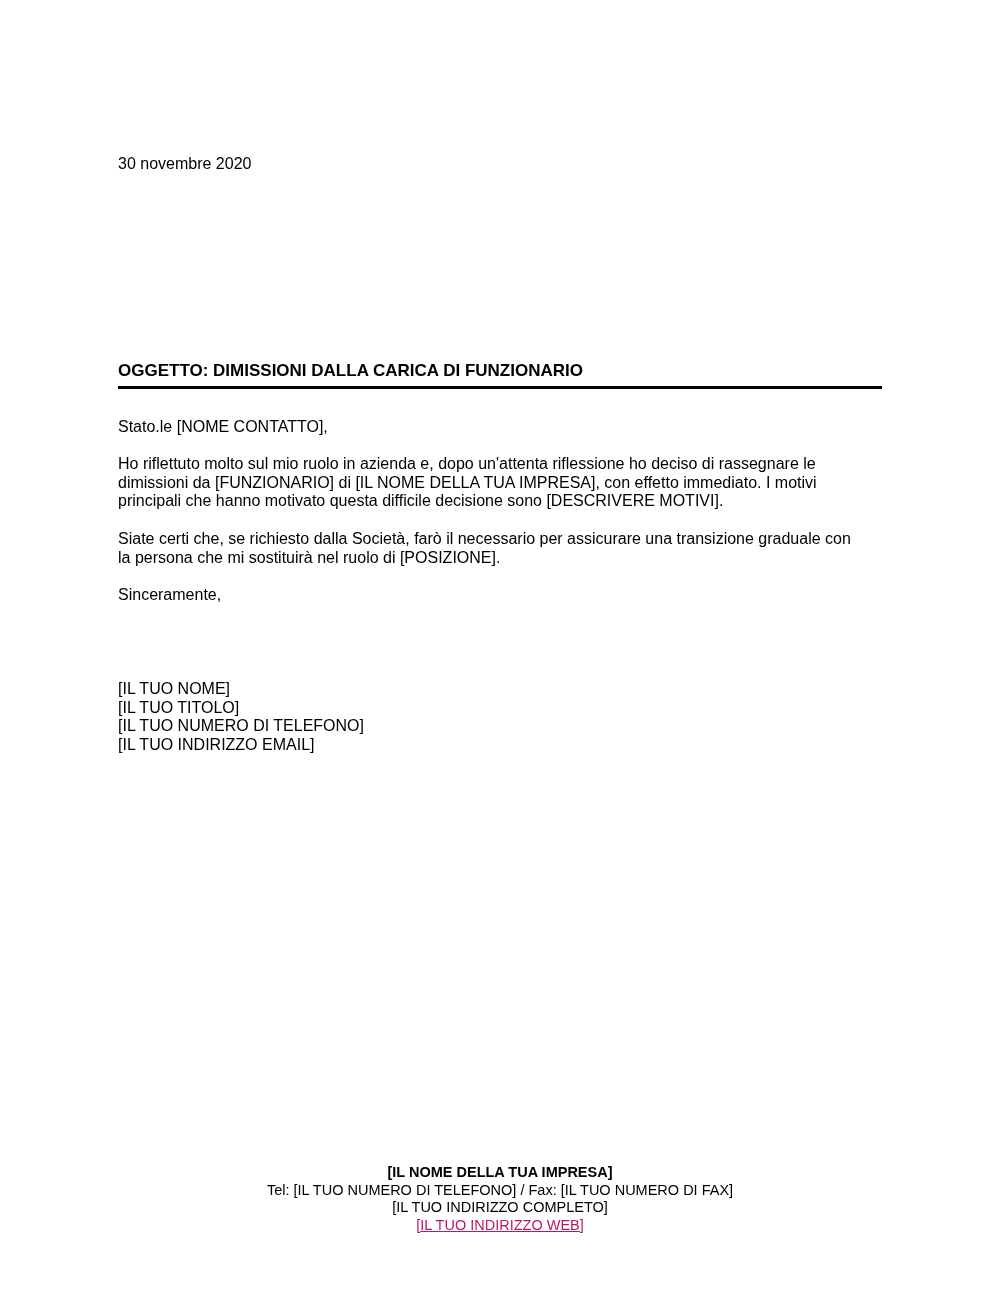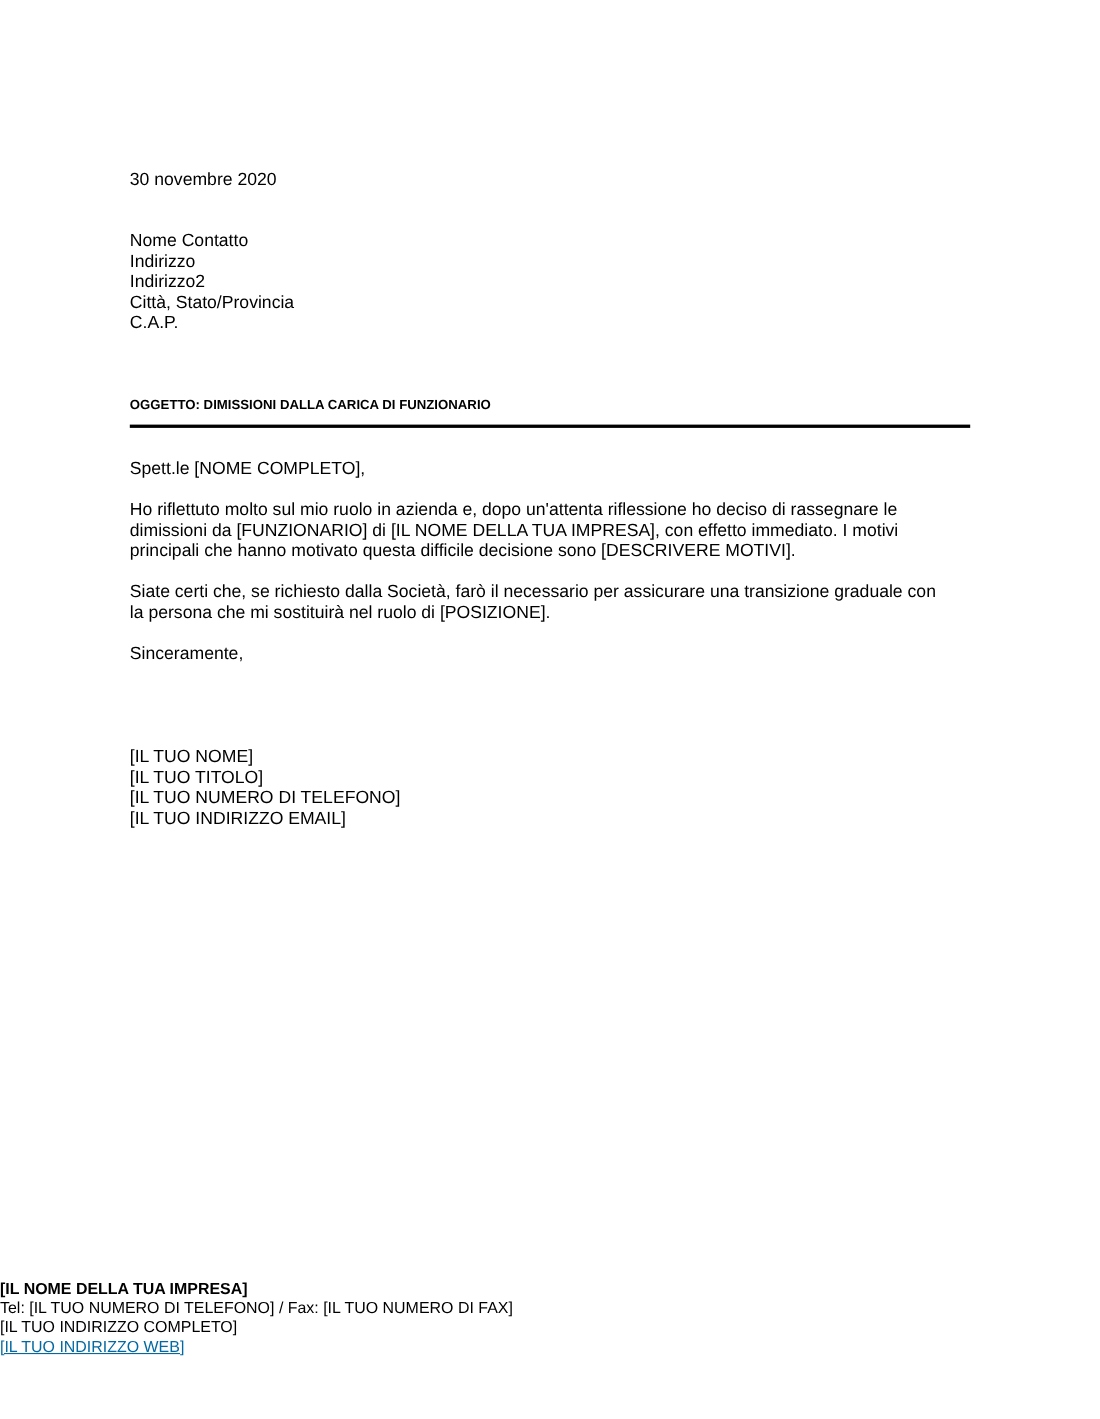--- a/index.html
+++ b/index.html
@@ -31,72 +31,65 @@
       font-size: 16px;
     }
     .line { display: block; white-space: nowrap; }
     .date { top: 155px; }
     .address { top: 211px; }
     .subject {
       position: absolute;
       left: 118px;
       top: 361px;
       font-weight: bold;
-      font-size: 12px;
+      font-size: 17px;
       white-space: nowrap;
     }
     .rule {
       position: absolute;
       left: 118px;
       top: 386px;
       width: 764px;
       height: 3px;
       background: #000000;
     }
     .salutation { top: 418px; }
     .para1 { top: 455px; width: 764px; }
     .para2 { top: 530px; width: 764px; }
     .closing { top: 586px; text-align: center; }
     .signature { top: 680px; }
     .footer {
       position: absolute;
       left: 0;
       top: 1164px;
       width: 1000px;
-      text-align: left;
+      text-align: center;
       font-size: 14.5px;
       line-height: 17.5px;
     }
     .footer .company { font-weight: bold; }
     .footer a {
-      color: #0369a1;
+      color: #be185d;
     }
   </style>
 </head>
 <body>
 
 <div class="page">
 
   <div class="block date">
     <span class="line">30 novembre 2020</span>
   </div>
 
-  <div class="block address">
-    <span class="line">Nome Contatto</span>
-    <span class="line">Indirizzo</span>
-    <span class="line">Indirizzo2</span>
-    <span class="line">Città, Stato/Provincia</span>
-    <span class="line">C.A.P.</span>
-  </div>
 
   <div class="subject">OGGETTO: DIMISSIONI DALLA CARICA DI FUNZIONARIO</div>
   <div class="rule"></div>
 
   <div class="block salutation">
-    <span class="line">Spett.le [NOME COMPLETO],</span>
+    <span class="line">Stato.le [NOME CONTATTO],</span>
   </div>
 
   <div class="block para1">
     <span class="line">Ho riflettuto molto sul mio ruolo in azienda e, dopo un'attenta riflessione ho deciso di rassegnare le</span>
     <span class="line">dimissioni da [FUNZIONARIO] di [IL NOME DELLA TUA IMPRESA], con effetto immediato. I motivi</span>
     <span class="line">principali che hanno motivato questa difficile decisione sono [DESCRIVERE MOTIVI].</span>
   </div>
 
   <div class="block para2">
     <span class="line">Siate certi che, se richiesto dalla Società, farò il necessario per assicurare una transizione graduale con</span>

